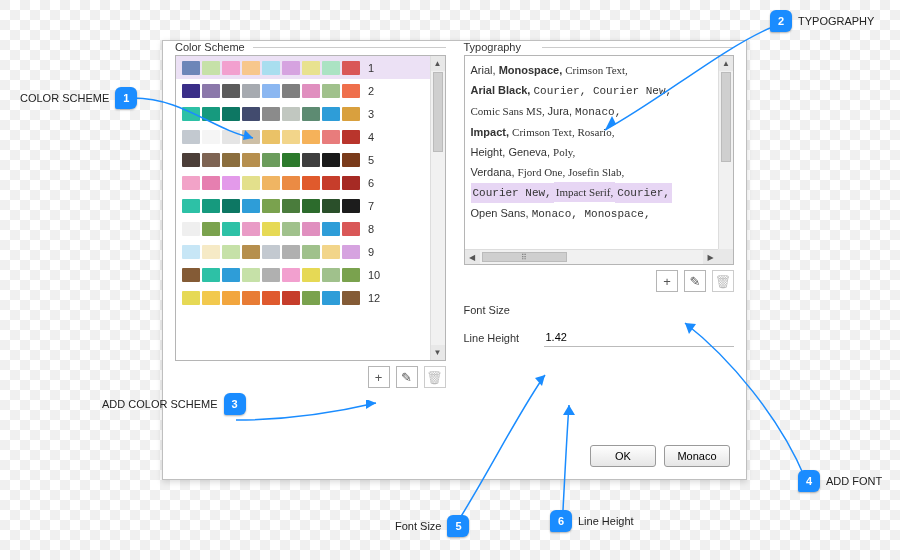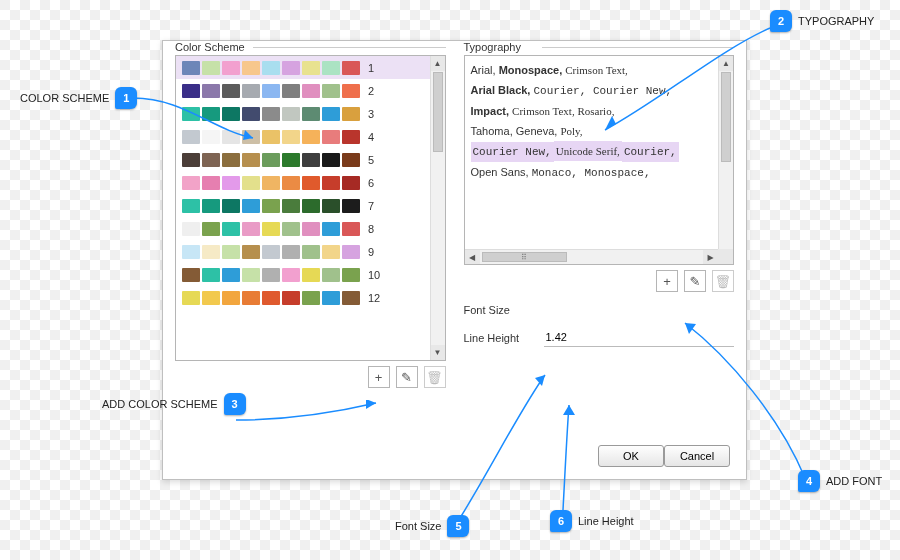--- a/index.html
+++ b/index.html
@@ -148,21 +148,21 @@
     display:flex; align-items:center; margin-top:12px;
   }
   .field-row label { width:80px; color:#333; }
   .field-row input {
     flex:1; border:none; border-bottom:1px solid #bbb;
     font-size:11px; padding:3px 2px;
     outline:none;
   }
   .buttons {
     position:absolute; right:16px; bottom:12px;
-    display:flex; 
+    display:flex; gap:8px;
   }
   .btn {
     min-width:66px; height:22px;
     border:1px solid #9a9a9a;
     border-radius:3px;
     background: linear-gradient(#fefefe,#e6e6e6);
     font-size:11px; padding:0 10px;
     cursor:pointer;
   }
   
@@ -333,23 +333,25 @@
         <span class="icon-btn">+</span>
         <span class="icon-btn">✎</span>
         <span class="icon-btn disabled">🗑</span>
       </div>
     </div>
     <div class="group">
       <div class="group-label">Typography</div>
       <div class="listbox typo" id="typo">
         <div class="typo-line"><span class="tf">Arial, </span><span class="bold">Monospace, </span><span class="serif">Crimson Text, </span></div>
           <div class="typo-line"><span class="bold">Arial Black, </span><span class="mono">Courier, </span><span class="mono">Courier New, </span></div>
+          <div class="typo-line"><span class="comic">Comic Sans MS, </span><span class="tf">Jura, </span><span class="mono">Monaco, </span></div>
           <div class="typo-line"><span class="bold">Impact, </span><span class="serif">Crimson Text, </span><span class="serif">Rosario, </span></div>
-          <div class="typo-line"><span class="tf">Tahoma, </span><span class="tf">Geneva, </span><span class="serif">Poly, </span></div>
-          <div class="typo-line"><span class="mono sel">Courier New, </span><span class="serif sel">Unicode Serif, </span><span class="mono sel">Courier, </span></div>
+          <div class="typo-line"><span class="tf">Height, </span><span class="tf">Geneva, </span><span class="serif">Poly, </span></div>
+          <div class="typo-line"><span class="tf">Verdana, </span><span class="serif">Fjord One, </span><span class="serif">Josefin Slab, </span></div>
+          <div class="typo-line"><span class="mono sel">Courier New, </span><span class="serif sel">Impact Serif, </span><span class="mono sel">Courier, </span></div>
           <div class="typo-line"><span class="tf">Open Sans, </span><span class="mono">Monaco, </span><span class="mono">Monospace, </span></div>
           <div class="scroll-track">
           <div class="up">▲</div>
           <div class="scroll-thumb" style="top:16px;height:90px"></div>
           <div class="down">▼</div>
         </div>
         <div class="h-scroll">
           <div class="l">◀</div>
           <div class="ht">
               <div class="hthumb">⠿</div>
@@ -367,21 +369,21 @@
         <label>Font Size</label>
       </div>
       <div class="field-row">
         <label>Line Height</label>
         <input value="1.42" style="">
       </div>
     </div>
   </div>
   <div class="buttons">
     <button class="btn">OK</button>
-    <button class="btn">Cancel</button>
+    <button class="btn">Monaco</button>
   </div>
 </div>
 
 <div class="callout" style="left:20px;top:87px">
   <span>COLOR SCHEME</span>
   <span class="bubble">1</span>
 </div>
 <svg class="arrow" style="left:133px;top:90px" width="130" height="60">
     <path d="M0,8 C50,8 80,40 120,48"></path>
     <polygon class="head" points="120,48 112,40 110,50"></polygon>

